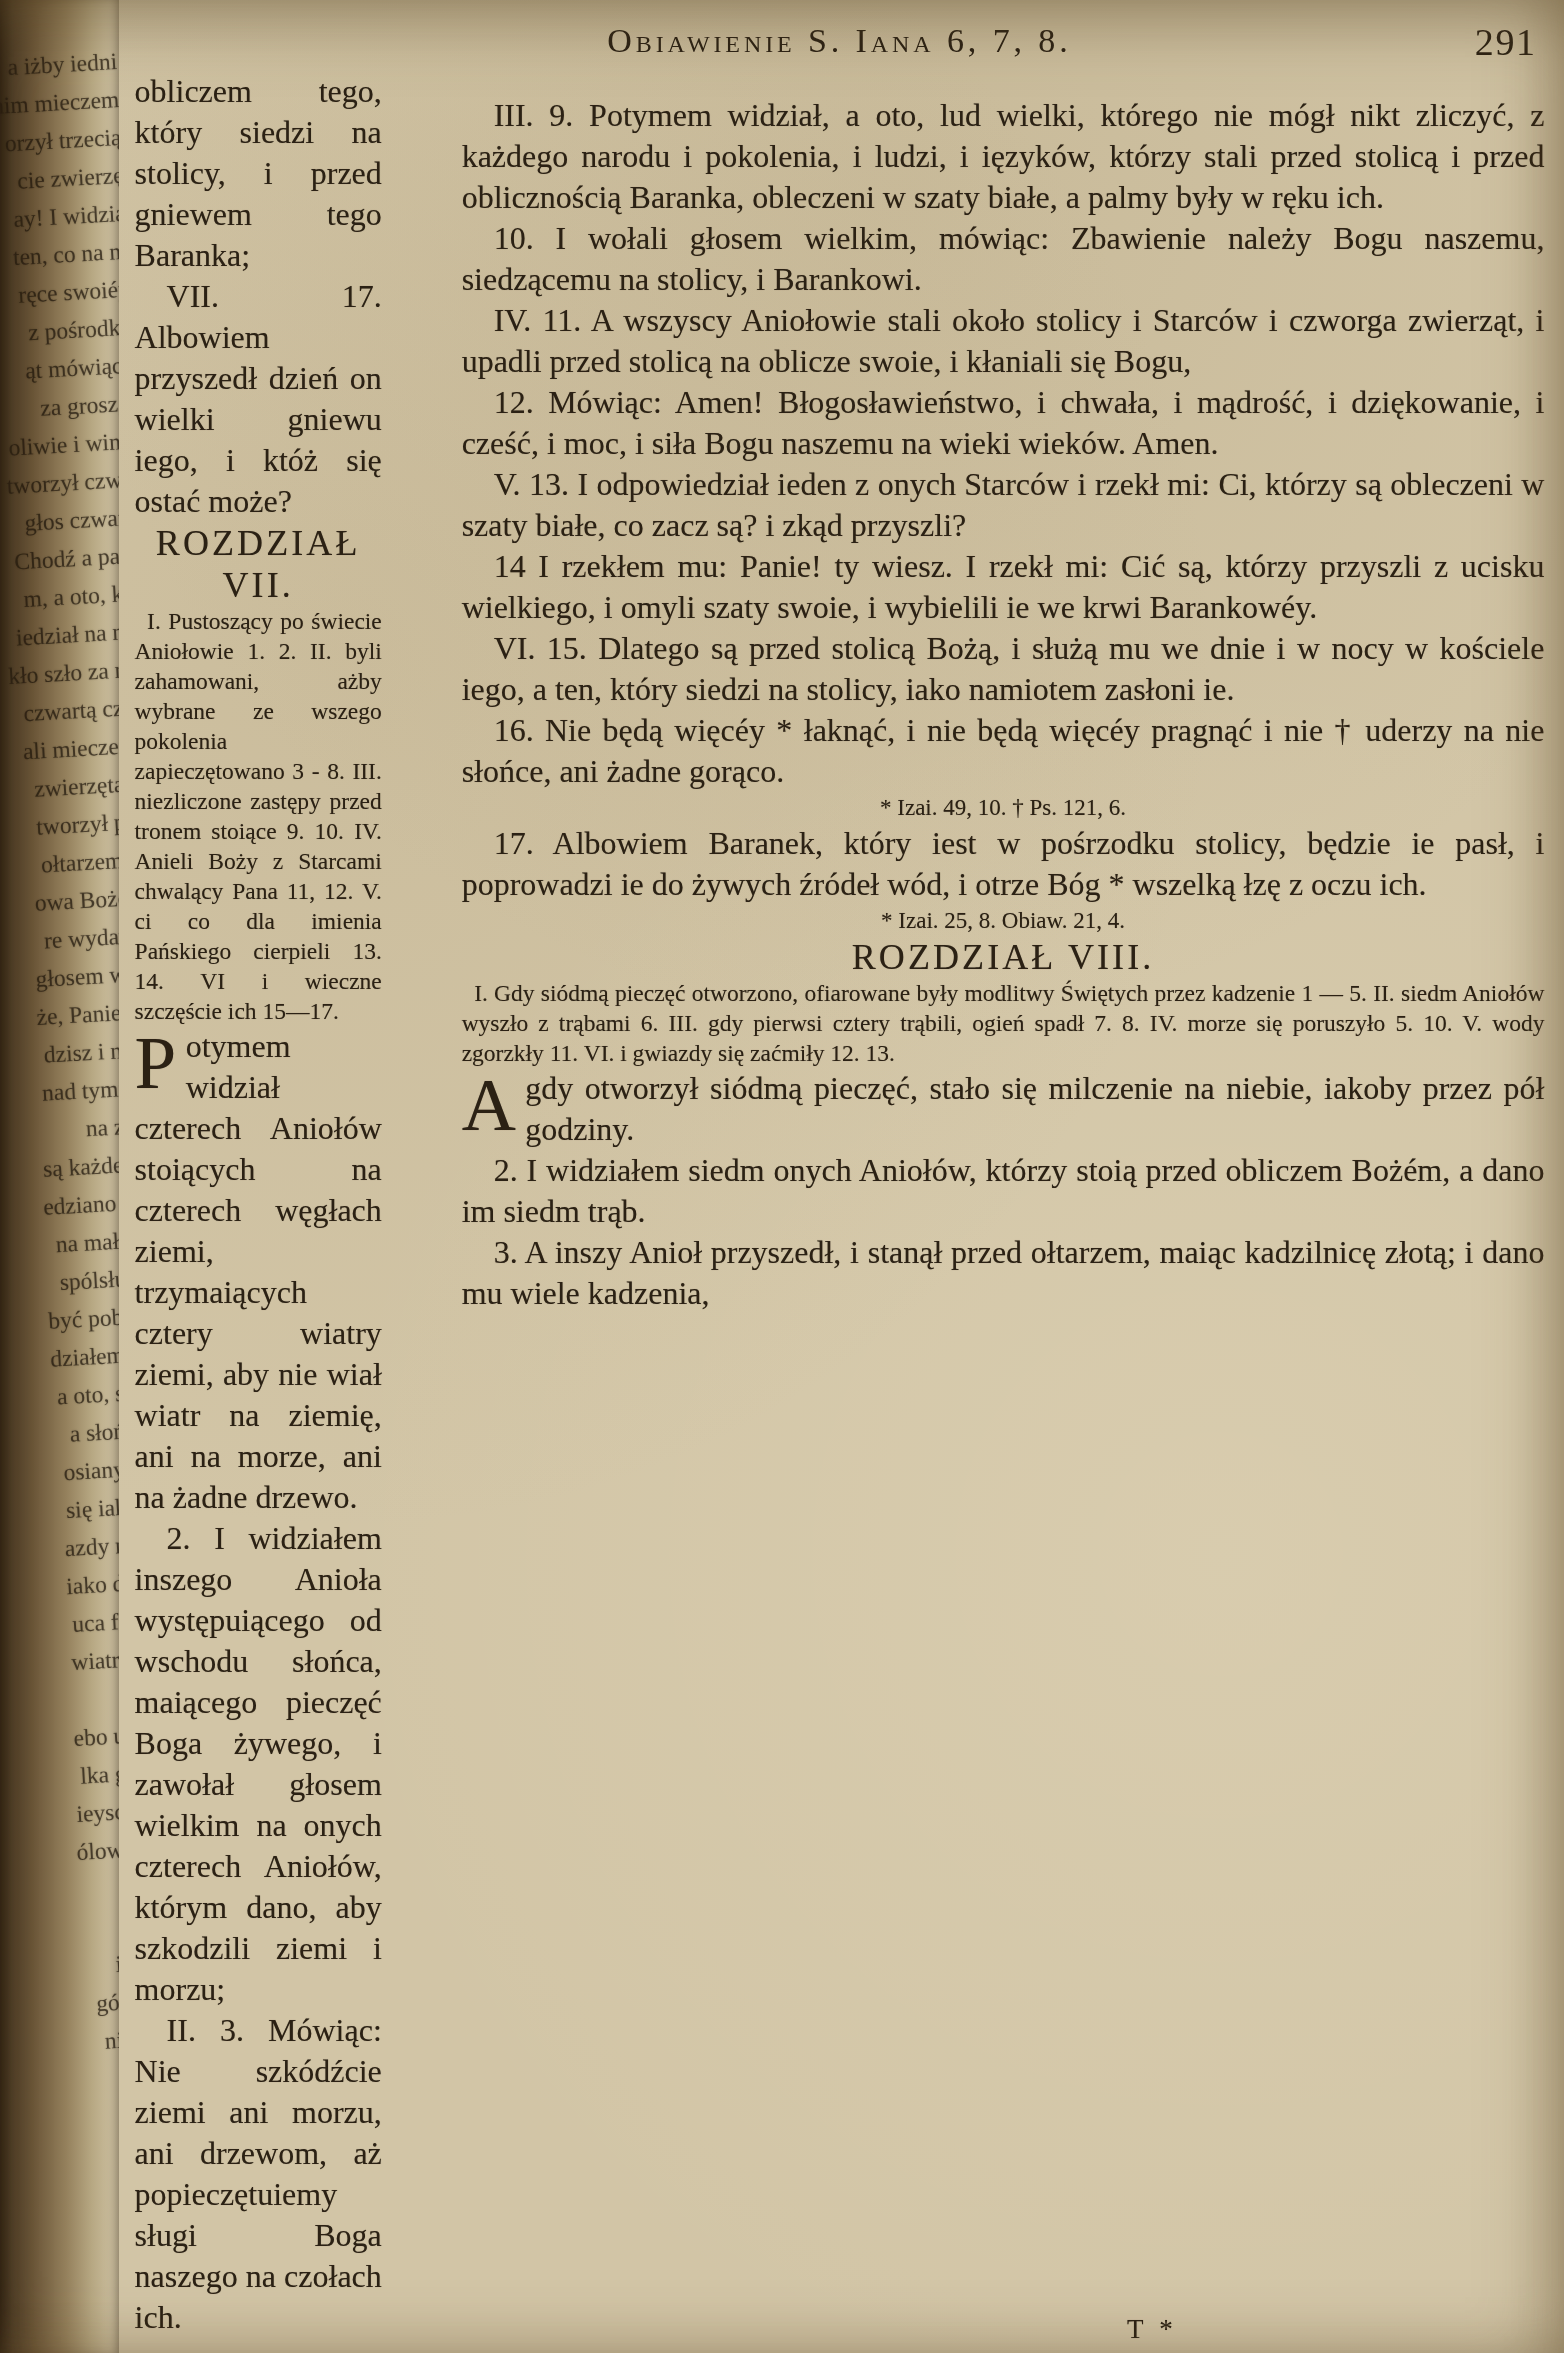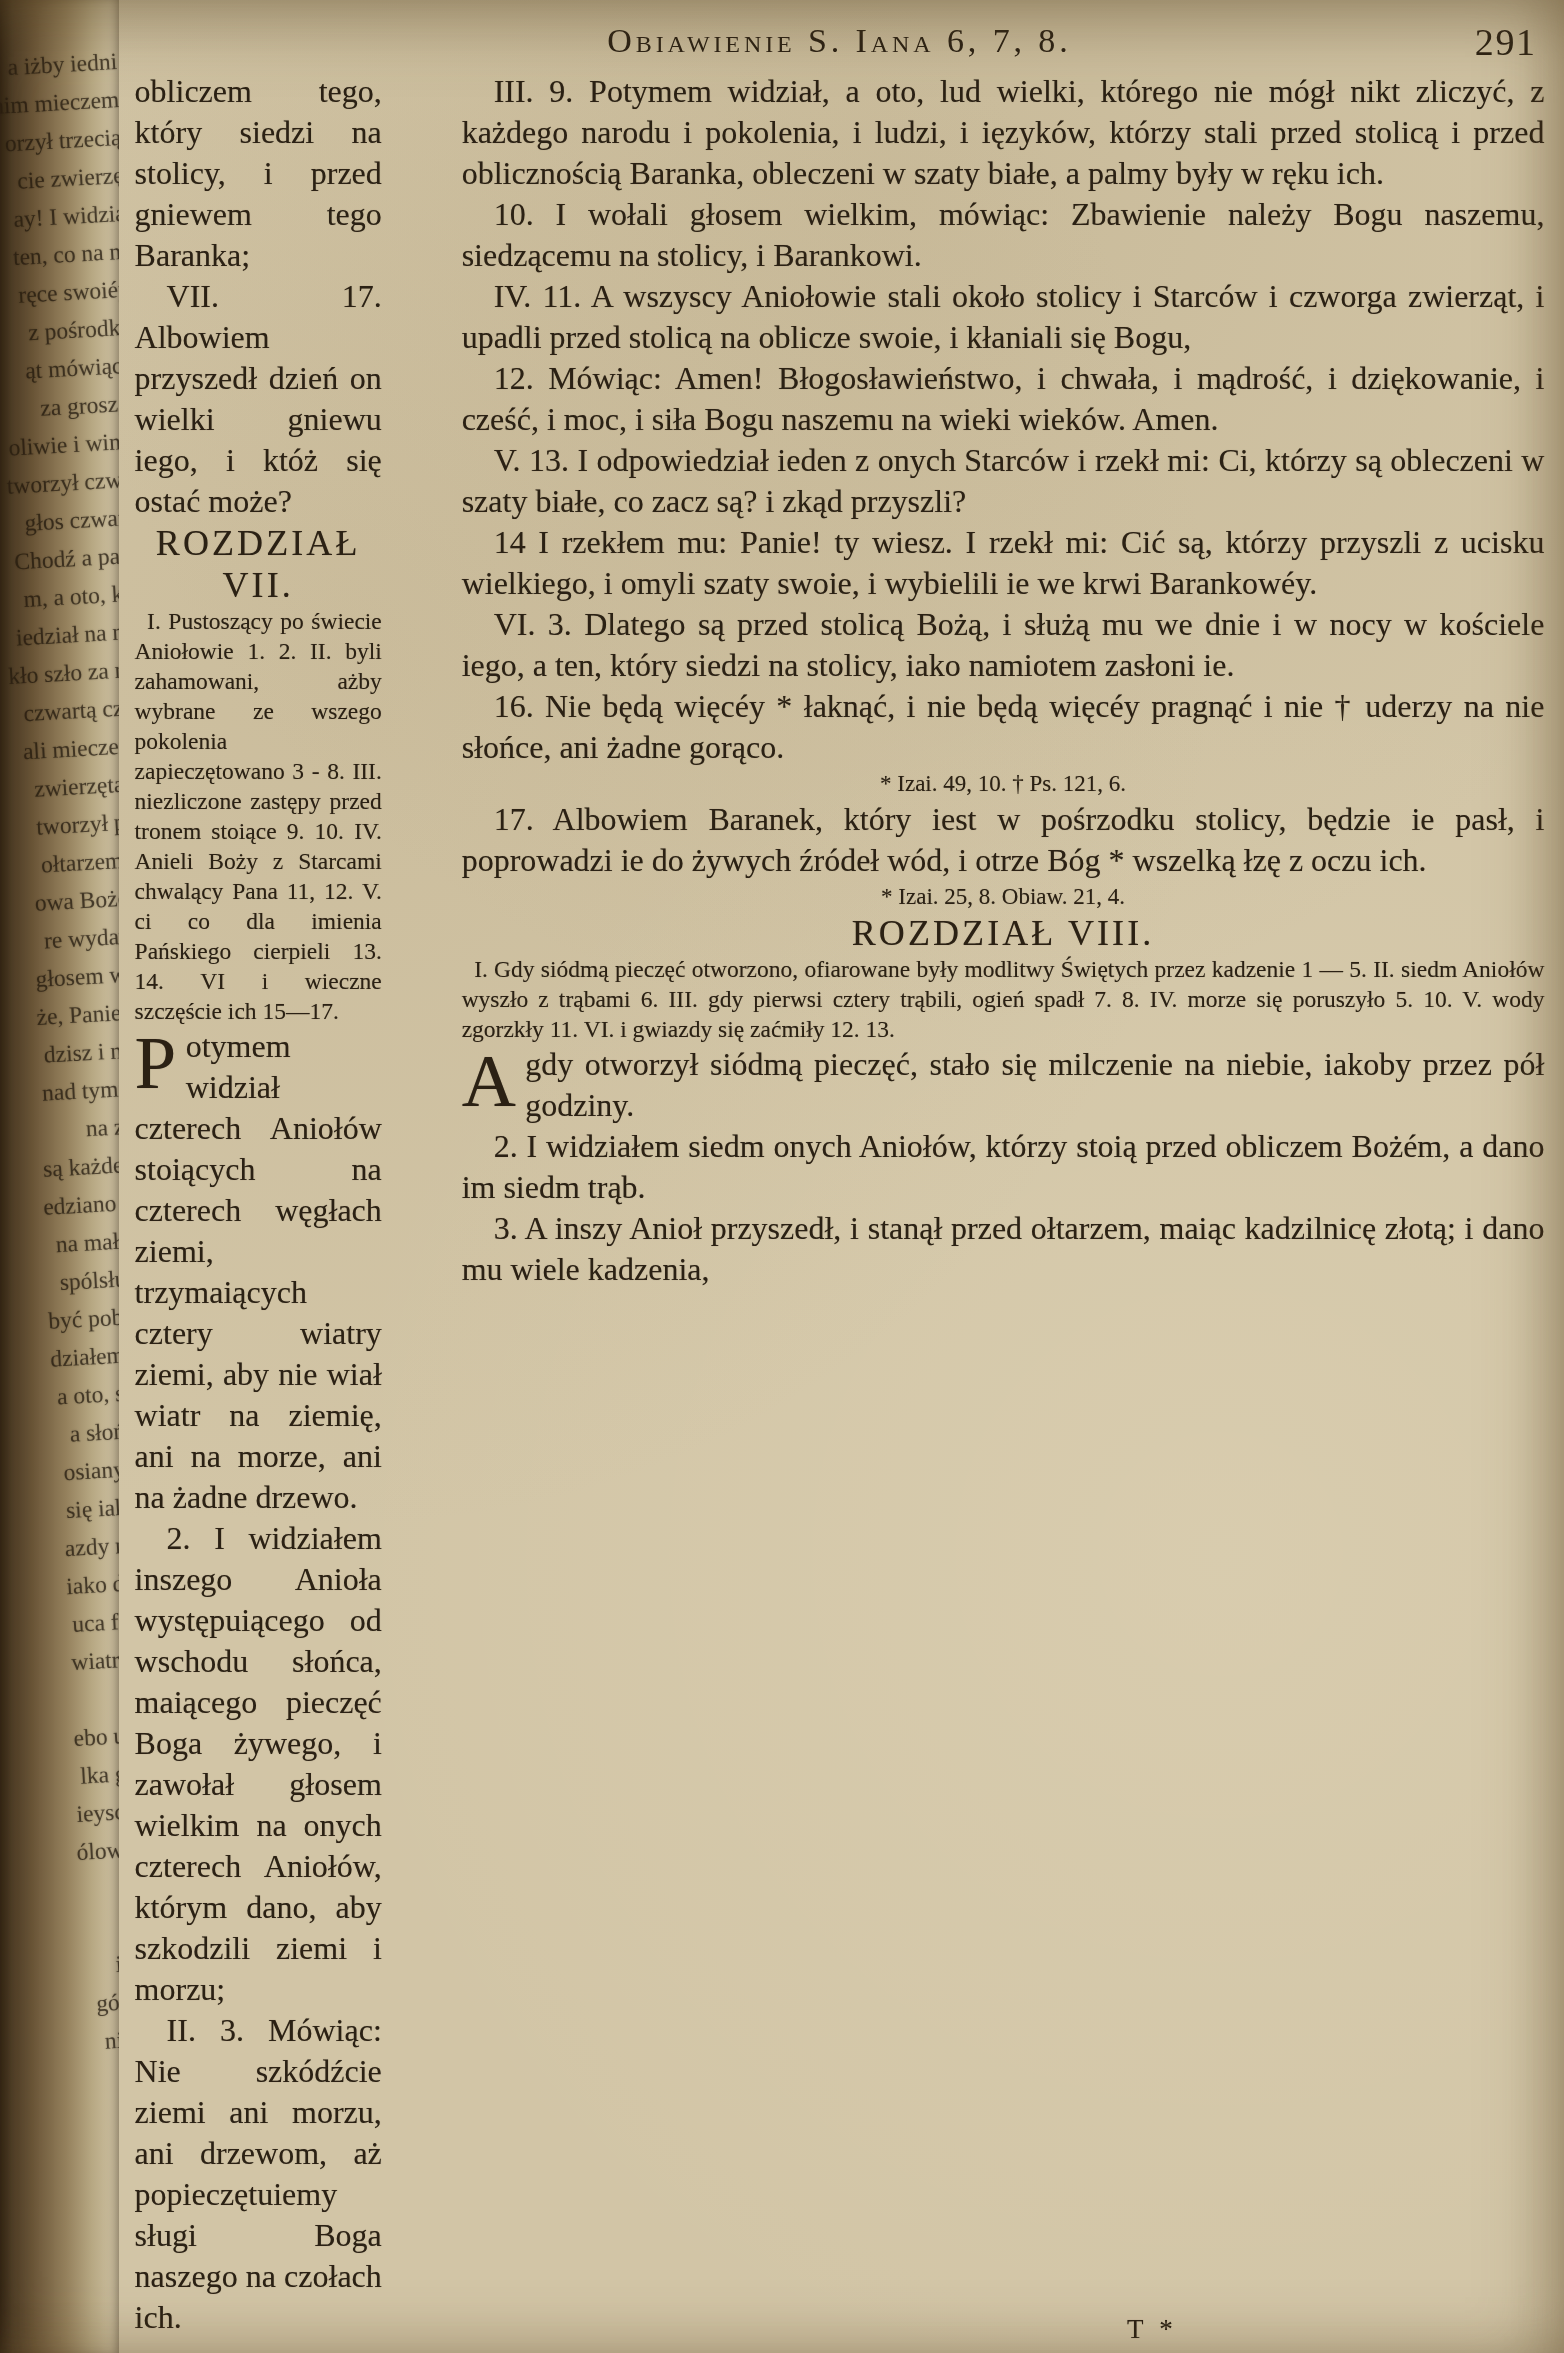--- a/index.html
+++ b/index.html
@@ -49,21 +49,21 @@
   }
   .pageno { position:absolute; right:9.4px; top:4.7px; font-size:38px; letter-spacing:1.6px; }
 
   .columns { flex:1 1 auto; display:flex; align-items:flex-start; overflow:hidden;gap:20px; }
   .col {
     box-sizing:border-box; font-size:32px; line-height:41px; text-align:justify;
     text-shadow:0 0 0.8px rgba(43,33,20,.38);
   }
   .col-left  { width:689px; padding:3.1px 17px 0 1.6px; }
   .divider   { width:2.3px; margin-top:4.7px; background:#4a3a24; opacity:.85; }
-  .col-right { flex:1 1 auto; padding:3.1px 1.6px 0 22px; }
+  .col-right { flex:1 1 auto; padding:3.1px 1.6px 0 22px;margin-top:24px; }
 
   p.block { margin:0; }
   .blk-para     { text-indent:1.0em; }
   .blk-para0    { text-indent:0; }
   .blk-footnote { font-size:23px; line-height:31px; text-align:center; text-indent:0; margin:1.6px 0 3.1px; }
   .blk-heading  { font-size:36px; line-height:42px; letter-spacing:3.1px; text-align:center;
                   text-indent:0; margin:27px 0 15.6px; }
   .blk-summary  { font-size:23.5px; line-height:30px; text-align:justify; text-indent:12.5px; margin:0 0 12.5px; }
   .blk-drop     { text-indent:0; }
   .dropcap:empty { display:none; }
@@ -235,21 +235,21 @@
           <p class="block blk-para"><span class="blocktext">10. I wołali głosem wielkim, mówiąc: Zbawienie należy Bogu naszemu, siedzącemu na stolicy, i Barankowi.</span></p>
 
           <p class="block blk-para"><span class="blocktext">IV. 11. A wszyscy Aniołowie stali około stolicy i Starców i czworga zwierząt, i upadli przed stolicą na oblicze swoie, i kłaniali się Bogu,</span></p>
 
           <p class="block blk-para"><span class="blocktext">12. Mówiąc: Amen! Błogosławieństwo, i chwała, i mądrość, i dziękowanie, i cześć, i moc, i siła Bogu naszemu na wieki wieków. Amen.</span></p>
 
           <p class="block blk-para"><span class="blocktext">V. 13. I odpowiedział ieden z onych Starców i rzekł mi: Ci, którzy są obleczeni w szaty białe, co zacz są? i zkąd przyszli?</span></p>
 
           <p class="block blk-para"><span class="blocktext">14 I rzekłem mu: Panie! ty wiesz. I rzekł mi: Cić są, którzy przyszli z ucisku wielkiego, i omyli szaty swoie, i wybielili ie we krwi Barankowéy.</span></p>
 
-          <p class="block blk-para"><span class="blocktext">VI. 3. Dlatego są przed stolicą Bożą, i służą mu we dnie i w nocy w kościele iego, a ten, który siedzi na stolicy, iako namiotem zasłoni ie.</span></p>
+          <p class="block blk-para"><span class="blocktext">VI. 15. Dlatego są przed stolicą Bożą, i służą mu we dnie i w nocy w kościele iego, a ten, który siedzi na stolicy, iako namiotem zasłoni ie.</span></p>
 
           <p class="block blk-para"><span class="blocktext">16. Nie będą więcéy * łaknąć, i nie będą więcéy pragnąć i nie † uderzy na nie słońce, ani żadne gorąco.</span></p>
 
           <p class="block blk-footnote"><span class="blocktext">* Izai. 49, 10.  † Ps. 121, 6.</span></p>
 
           <p class="block blk-para"><span class="blocktext">17. Albowiem Baranek, który iest w pośrzodku stolicy, będzie ie pasł, i poprowadzi ie do żywych źródeł wód, i otrze Bóg * wszelką łzę z oczu ich.</span></p>
 
           <p class="block blk-footnote"><span class="blocktext">* Izai. 25, 8.  Obiaw. 21, 4.</span></p>
 
           <p class="block blk-heading"><span class="blocktext">ROZDZIAŁ VIII.</span></p>

